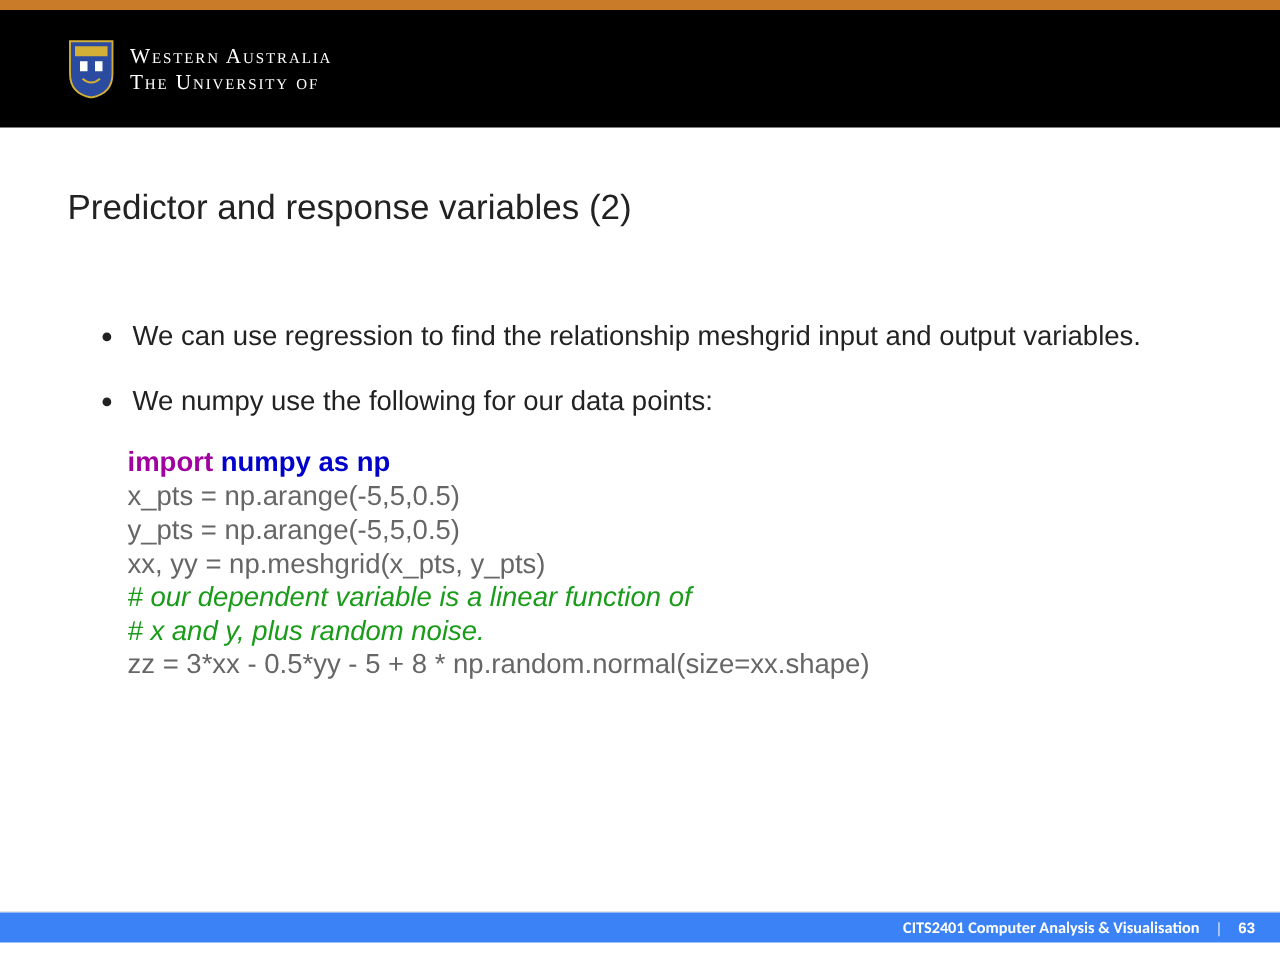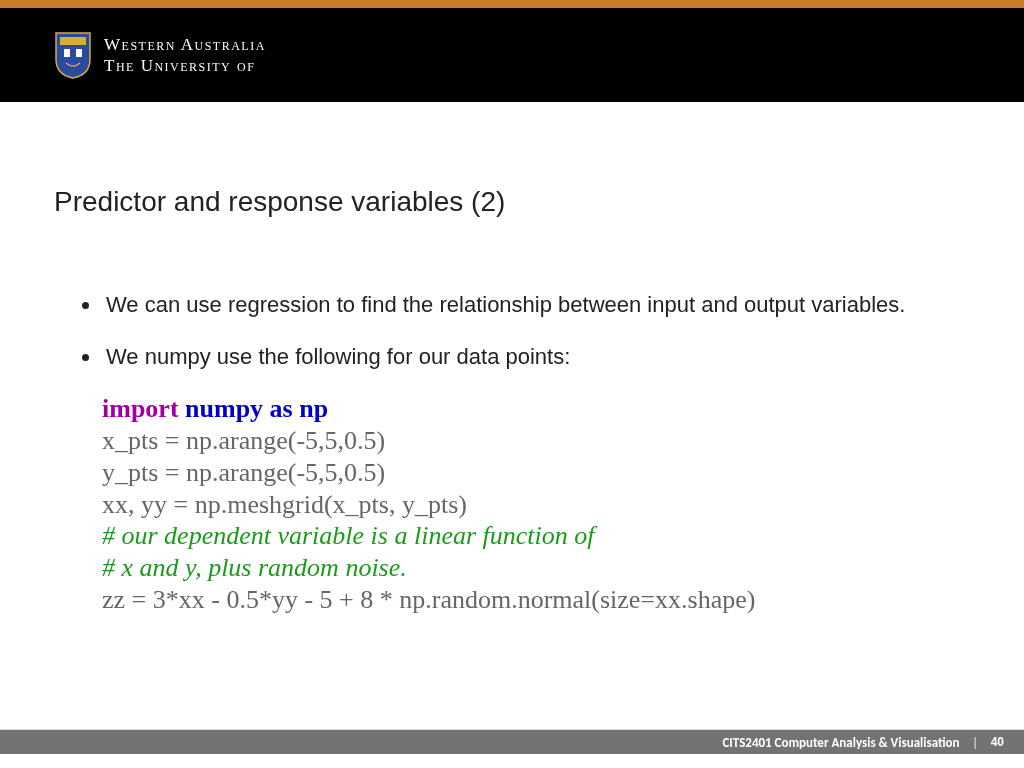--- a/index.html
+++ b/index.html
@@ -40,56 +40,56 @@
     font-size: 17px;
     line-height: 1.25;
   }
   .content {
     position: absolute;
     top: 102px; left: 0;
     width: 1024px;
     padding: 0 54px;
   }
   .slide-title {
-    margin-top: 84px;
+    margin-top: 48px;
     font-size: 28px;
     font-weight: 400;
     color: #222;
   }
   .bullets {
     margin-top: 72px;
     list-style: disc;
     padding-left: 48px;
     font-size: 22px;
     color: #222;
   }
   .bullets li {
     margin-bottom: 22px;
     line-height: 1.35;
     padding-left: 4px;
   }
   .code-block {
     margin-left: 48px;
     margin-top: 16px;
-    font-family: Liberation Serif, serif;
-    font-size: 26px;
+    font-family: Liberation Sans, sans-serif;
+    font-size: 22px;
     line-height: 1.22;
     color: #666666;
     white-space: pre;
   }
   .kw-import { color: #a000a0; font-weight: bold; }
   .kw-blue   { color: #0000cc; font-weight: bold; }
   .code-comment { color: #1a9c1a; font-style: italic; }
   .code-plain   { color: #666666; }
 
   .footer-bar {
     position: absolute;
     bottom: 14px; left: 0;
     width: 1024px; height: 24px;
-    background: #737373;
+    background: #3b82f6;
     display: flex;
     align-items: center;
     justify-content: flex-end;
     padding-right: 14px;
     color: #ffffff;
     font-size: 12px;
   }
   .footer-course {
     font-family: Calibri, Arial, sans-serif;
     font-weight: bold;
@@ -128,32 +128,32 @@
   <div class="uni-text">
     <div>Western Australia</div>
     <div>The University of</div>
   </div>
 </div>
 
 <div class="content">
   <h1 class="slide-title">Predictor and response variables (2)</h1>
 
   <ul class="bullets">
-    <li>We can use regression to find the relationship between input and output variables.</li>
+    <li>We can use regression to find the relationship meshgrid input and output variables.</li>
     <li>We numpy use the following for our data points:</li>
   </ul>
 
   <div class="code-block"><span class="kw-import">import</span> <span class="kw-blue">numpy</span> <span class="kw-blue">as</span> <span class="kw-blue">np</span>
 <span class="code-plain">x_pts = np.arange(-5,5,0.5)</span>
 <span class="code-plain">y_pts = np.arange(-5,5,0.5)</span>
 <span class="code-plain">xx, yy = np.meshgrid(x_pts, y_pts)</span>
 <span class="code-comment"># our dependent variable is a linear function of</span>
 <span class="code-comment"># x and y, plus random noise.</span>
 <span class="code-plain">zz = 3*xx - 0.5*yy - 5 + 8 * np.random.normal(size=xx.shape)</span></div>
 </div>
 
 <div class="divider-line" style="bottom:38px"></div>
 
 <div class="footer-bar">
   <span class="footer-course">CITS2401 Computer Analysis &amp; Visualisation</span>
   <span class="footer-sep">|</span>
-  <span class="footer-page">40</span>
+  <span class="footer-page">63</span>
 </div>
 
 </body></html>

